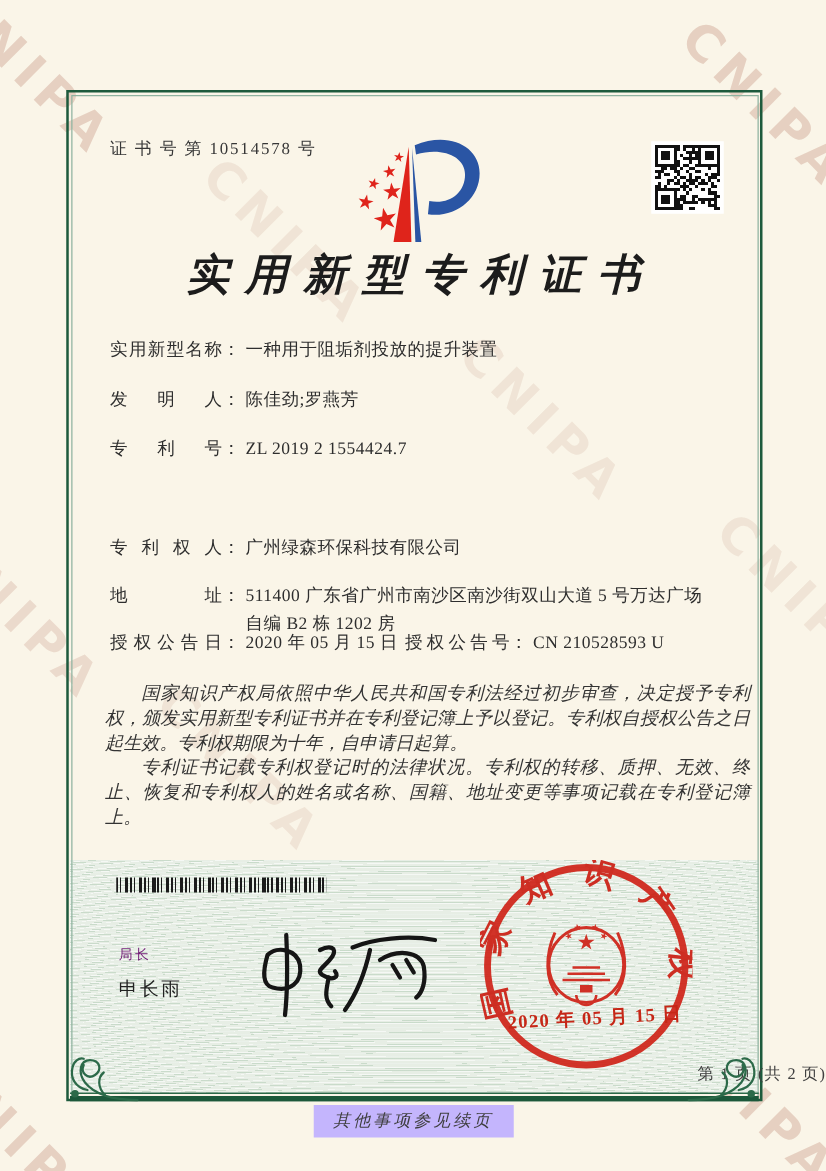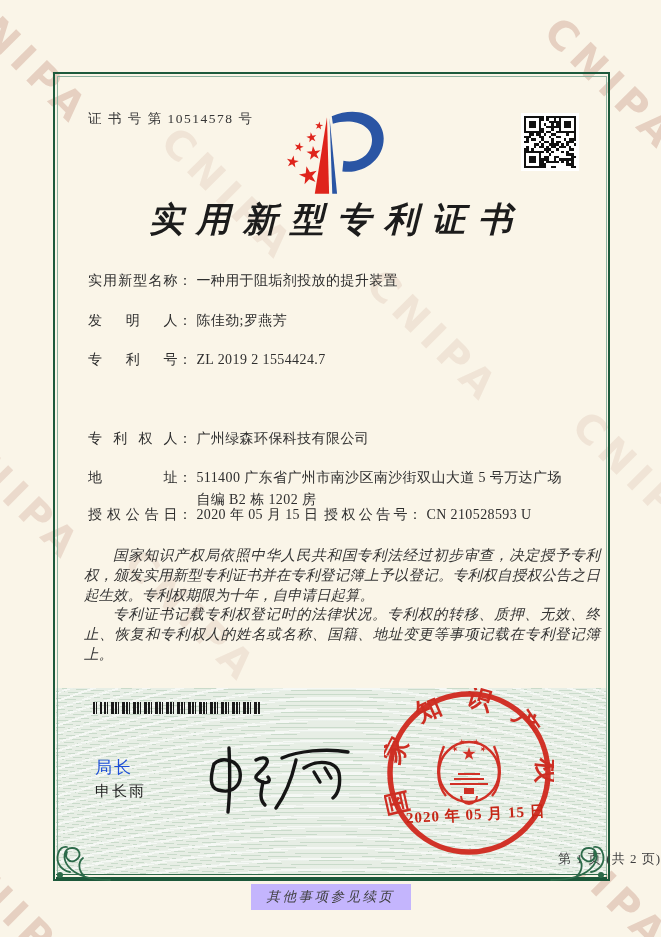--- a/index.html
+++ b/index.html
@@ -70,21 +70,21 @@
   }
   .paras p{margin:0;text-indent:2em;}
   
   .barcode{
     position:absolute;left:93px;top:702px;width:168px;height:12px;z-index:3;
     background:repeating-linear-gradient(90deg,
       #1b1b1b 0 1.5px, rgba(0,0,0,0) 1.5px 3px,
       #1b1b1b 3px 4px,  rgba(0,0,0,0) 4px 7px,
       #1b1b1b 7px 9.5px,rgba(0,0,0,0) 9.5px 11px);
   }
-  .director-title{position:absolute;left:95px;top:756px;font-size:17px;color:#1d4ed8;letter-spacing:2px;z-index:3;font-family:Liberation Mono, monospace;}
+  .director-title{position:absolute;left:95px;top:756px;font-size:11px;color:#701a75;letter-spacing:2px;z-index:3;font-family:Liberation Mono, monospace;}
   .director-name{position:absolute;left:95px;top:782px;font-size:15px;color:#222;letter-spacing:2px;z-index:3;font-family:Liberation Mono, monospace;}
   .signature{position:absolute;left:198px;top:736px;z-index:3;}
   .seal{position:absolute;left:384px;top:688px;z-index:6;opacity:.93;}
   .seal-date{
     position:absolute;left:406px;top:805px;width:150px;z-index:7;
     font-size:15px;color:#c62717;letter-spacing:1px;font-weight:700;
     transform:rotate(-3deg);
   }
   .page-no{
     position:absolute;left:0;top:850px;width:100%;text-align:right;z-index:3;

